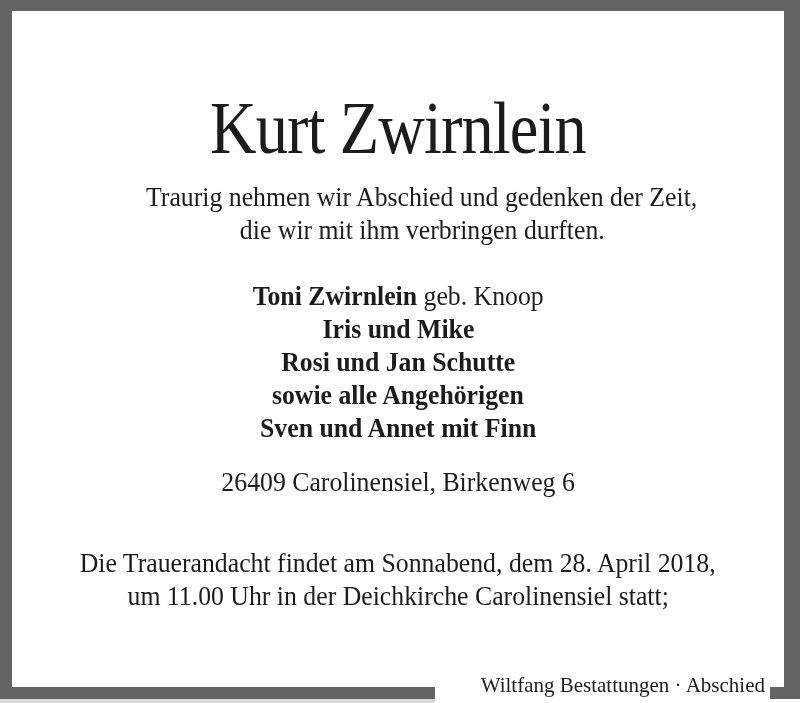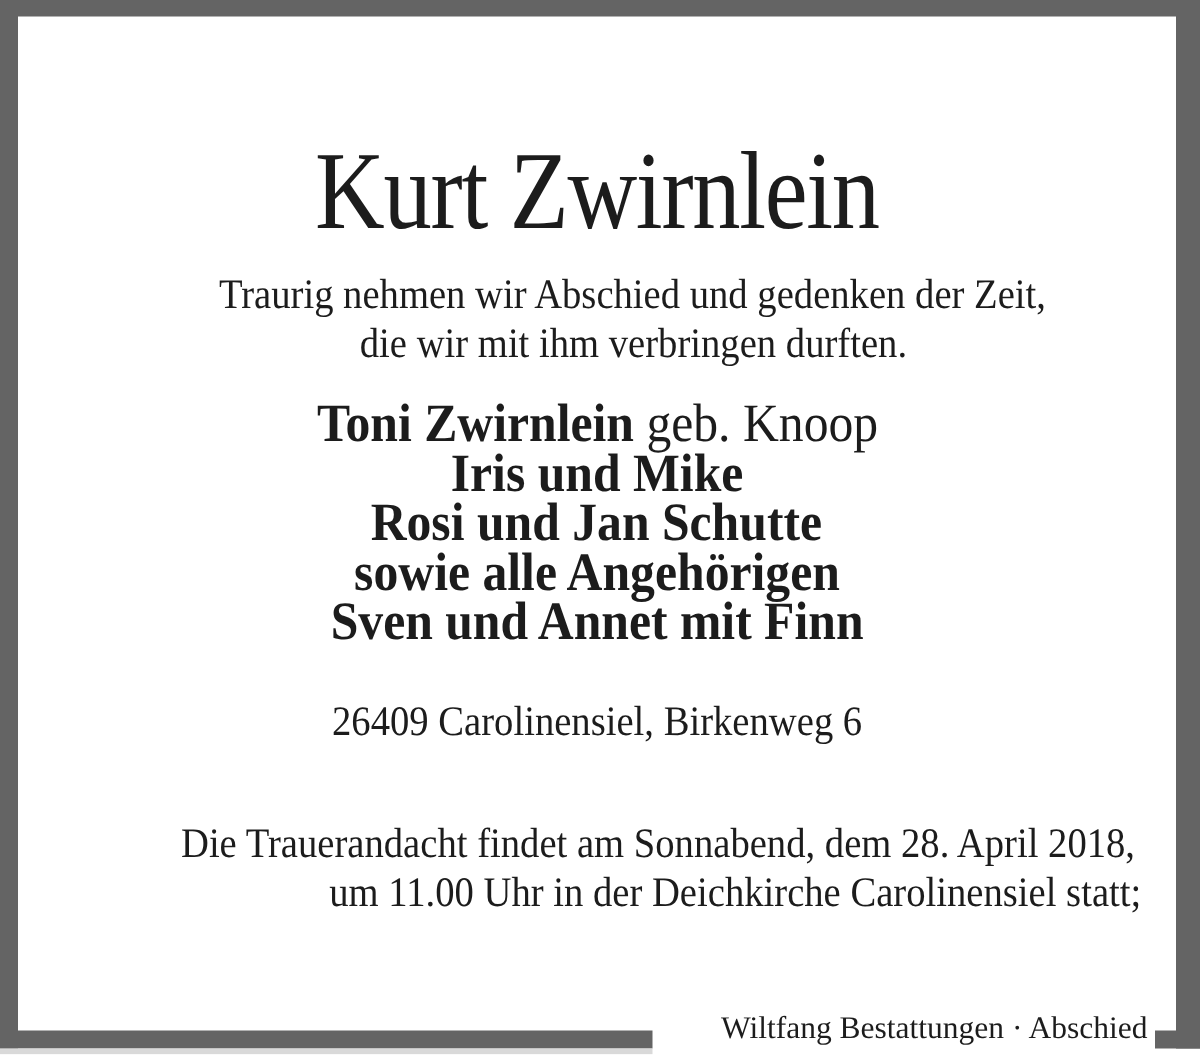--- a/index.html
+++ b/index.html
@@ -53,36 +53,35 @@
     line-height: 36px;
   }
   .dates .death { margin-left: 36px; }
   .intro {
     top: 180px;
     font-size: 28px;
     line-height: 33px;
     margin-left: 24px;
   }
   .mourners {
-    top: 266px;
-    font-size: 36px;
+    top: 279px;
+    font-size: 28px;
     line-height: 33px;
     font-weight: bold;
   }
   .mourners .regular { font-weight: normal; }
   .address {
     top: 465px;
     font-size: 28px;
     line-height: 33px;
   }
   .service {
     top: 546px;
     font-size: 28px;
     line-height: 33px;
-    text-align: right;
   }
   .credit {
     position: absolute;
     top: 672px;
     right: 35px;
     font-size: 21px;
     line-height: 26px;
     white-space: nowrap;
   }
 </style>

